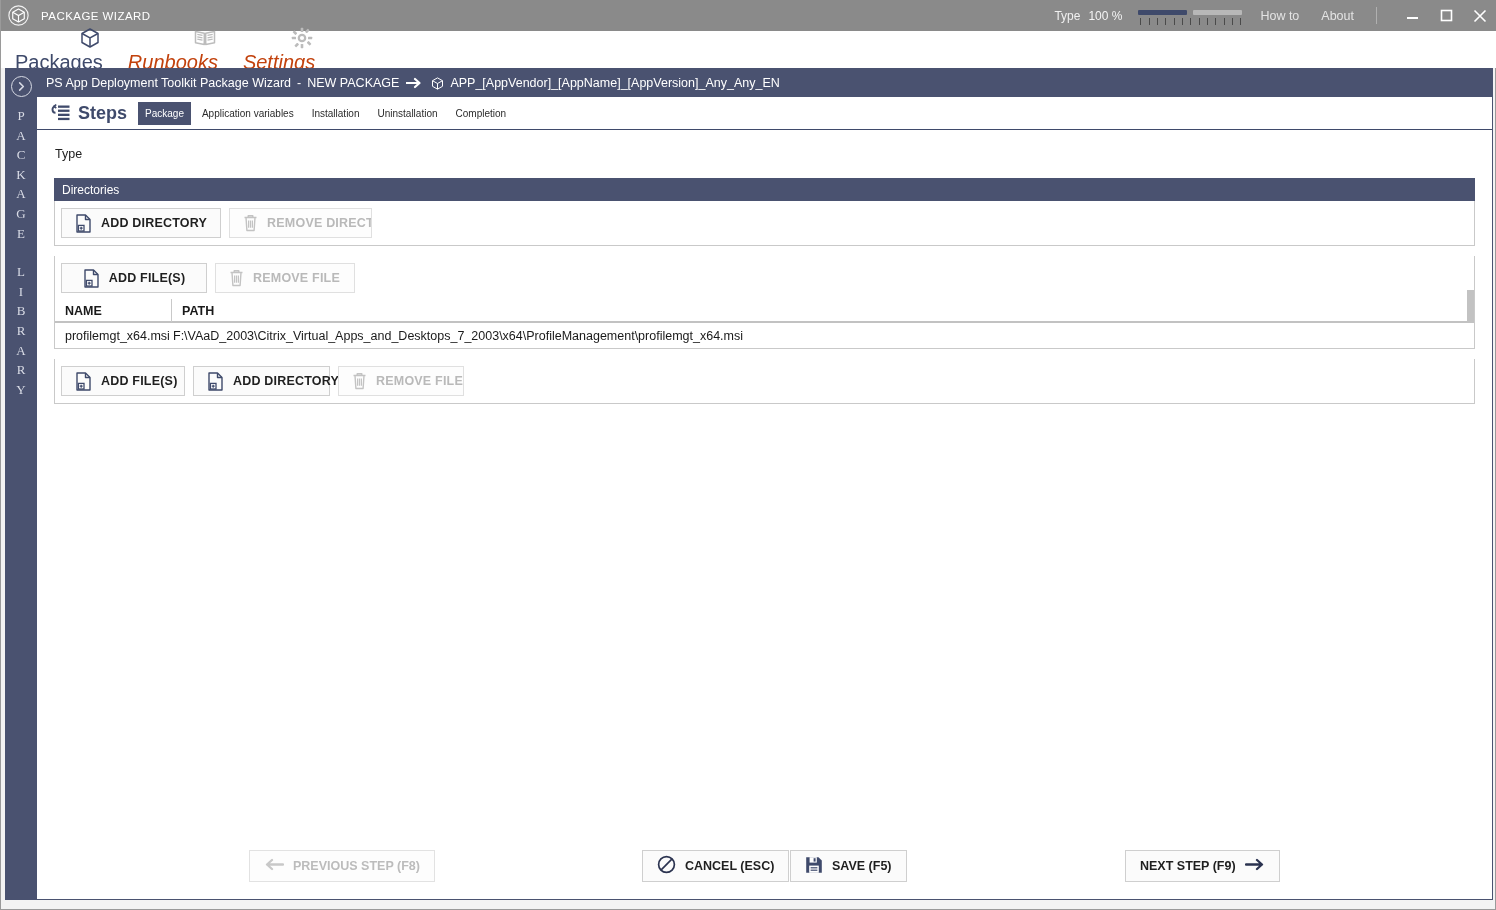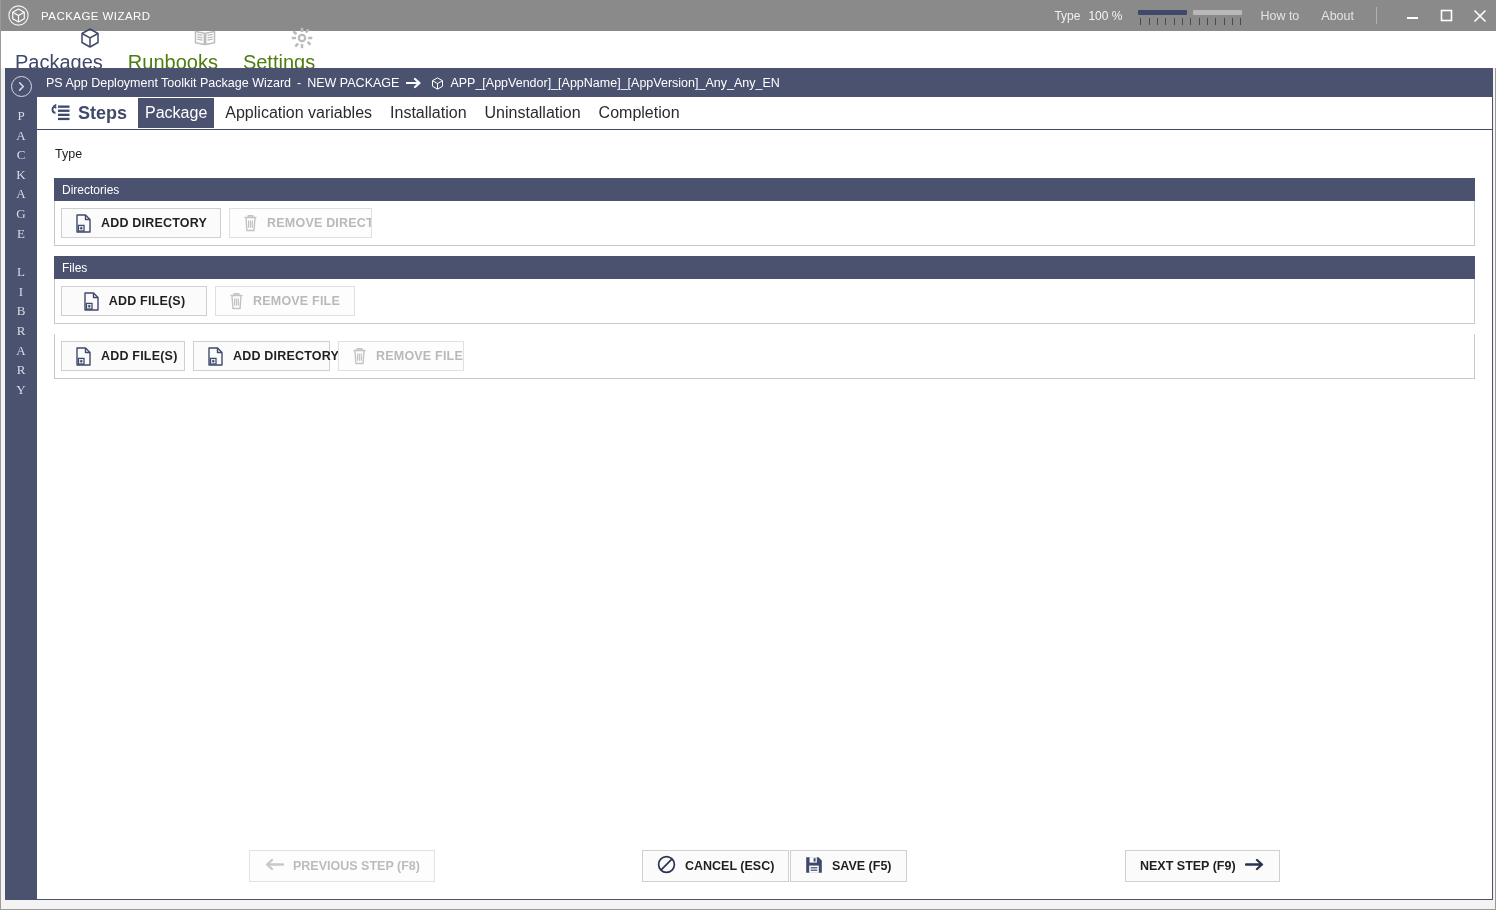--- a/index.html
+++ b/index.html
@@ -62,21 +62,21 @@
     position:absolute; top:31px; left:0;
     width:1496px; height:37px;
     background:#ffffff;
     display:flex; align-items:center;
     padding-left:9px;
   }
   .nav-item { display:flex; align-items:flex-end; margin-right:20px;flex-direction:column; }
   .nav-item .nv-ico { display:flex; align-items:center; justify-content:center; width:26px; height:26px; }
   .nav-item .nv-txt { font-size:20px; margin-left:5px; }
   .nav-item.active .nv-txt { color:#3f4a6b; }
-  .nav-item.inactive .nv-txt { color:#4d7c0f; }
+  .nav-item.inactive .nv-txt { color:#c2410c;font-style:italic; }
 
   
   .sidebar {
     position:absolute; left:4px; top:68px;
     width:32px; height:832px;
     background:#4a5270;
     display:flex; flex-direction:column; align-items:center;
     padding-top:8px;
   }
   .sb-toggle {
@@ -112,21 +112,21 @@
 
   .stepsbar {
     height:33px; background:#ffffff;
     display:flex; align-items:center;
     padding-left:12px;
     border-bottom:1px solid #3f4a6b;
   }
   .steps-ico { display:flex; align-items:center; margin-right:7px; }
   .steps-lbl { font-size:18px; color:#3f4a6b; font-weight:bold; margin-right:11px; }
   .step-tab {
-    font-size:16px; color:#2b2b2b; padding:6px 7px; margin-right:4px;
+    font-size:10px; color:#2b2b2b; padding:6px 7px; margin-right:4px;
     white-space:nowrap;
   }
   .step-tab.sel { background:#4a5270; color:#ffffff; }
 
   .body { position:relative; padding:0 17px; }
 
   .row-type { display:flex; align-items:center; height:48px; }
   .row-type .lbl { font-size:12.5px; color:#222; width:258px; padding-left:1px; }
   .sel-wrap {
     position:relative; width:232px; height:25px;
@@ -390,21 +390,20 @@
                   <path d="M5.6 6.4 V13.8 M7.5 6.4 V13.8 M9.4 6.4 V13.8" stroke="#c3c3c3" stroke-width="1.2"></path>
                 </svg>
               </span>
               <span>REMOVE DIRECTO</span>
             </div>
           </div>
         </div>
       </div>
 
       <div class="section">
-        <div class="sec-head">Files</div>
         <div class="sec-body">
           <div class="btnrow">
             <div class="abtn" style="width:146px;justify-content:center;">
               <span class="bi">
                 <svg width="17" height="19" viewBox="0 0 17 19">
                   <path d="M2 1 H10.5 L15 5.5 V18 H2 Z" fill="none" stroke="#3f4a6b" stroke-width="1.4" stroke-linejoin="round"></path>
                   <path d="M10.5 1 V5.5 H15" fill="none" stroke="#3f4a6b" stroke-width="1.4" stroke-linejoin="round"></path>
                   <rect x="3.4" y="11.4" width="5.6" height="5.6" fill="#ffffff" stroke="#3f4a6b" stroke-width="1.3"></rect>
                   <path d="M6.2 12.7 V15.7 M4.7 14.2 H7.7" stroke="#3f4a6b" stroke-width="1.2"></path>
                 </svg>
@@ -415,20 +414,32 @@
               <span class="bi">
                 <svg width="15" height="18" viewBox="0 0 15 18">
                   <path d="M1.5 3.5 H13.5 M5.2 3.5 V1.8 H9.8 V3.5 M3 3.5 L3.9 16.5 H11.1 L12 3.5" fill="none" stroke="#c3c3c3" stroke-width="1.4" stroke-linejoin="round"></path>
                   <path d="M5.6 6.4 V13.8 M7.5 6.4 V13.8 M9.4 6.4 V13.8" stroke="#c3c3c3" stroke-width="1.2"></path>
                 </svg>
               </span>
               <span>REMOVE FILE</span>
             </div>
           </div>
 
+          <div class="tbl">
+            <div class="tbl-head">
+              <div class="th-name">NAME</div>
+              <div class="th-div"></div>
+              <div class="th-path">PATH</div>
+              <div class="vscroll"></div>
+            </div>
+            <div class="tbl-row">
+              <div class="td-name">profilemgt_x64.msi</div>
+              <div class="td-path">F:\VAaD_2003\Citrix_Virtual_Apps_and_Desktops_7_2003\x64\ProfileManagement\profilemgt_x64.msi</div>
+            </div>
+          </div>
         </div>
       </div>
 
       <div class="section">
         <div class="sec-body">
           <div class="btnrow">
             <div class="abtn" style="width:124px;">
               <span class="bi">
                 <svg width="17" height="19" viewBox="0 0 17 19">
                   <path d="M2 1 H10.5 L15 5.5 V18 H2 Z" fill="none" stroke="#3f4a6b" stroke-width="1.4" stroke-linejoin="round"></path>

